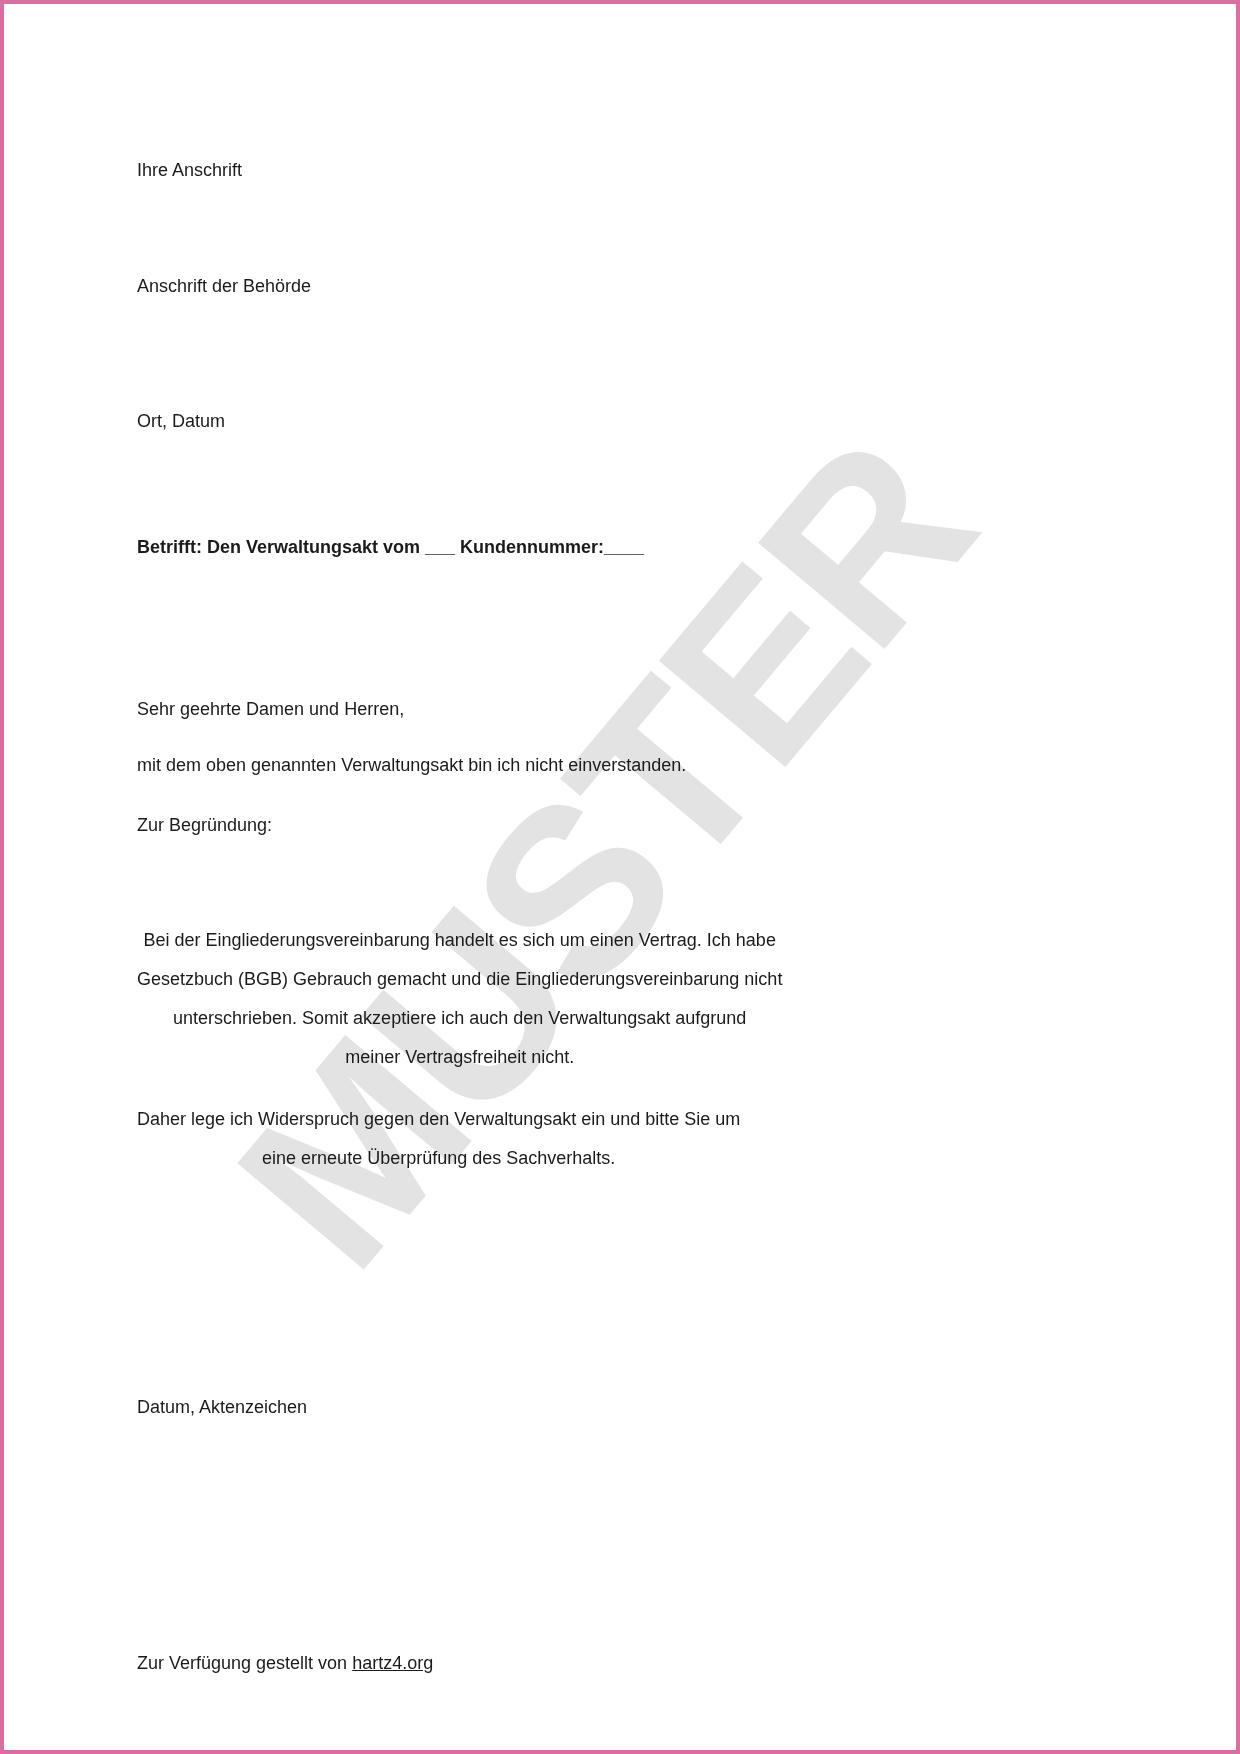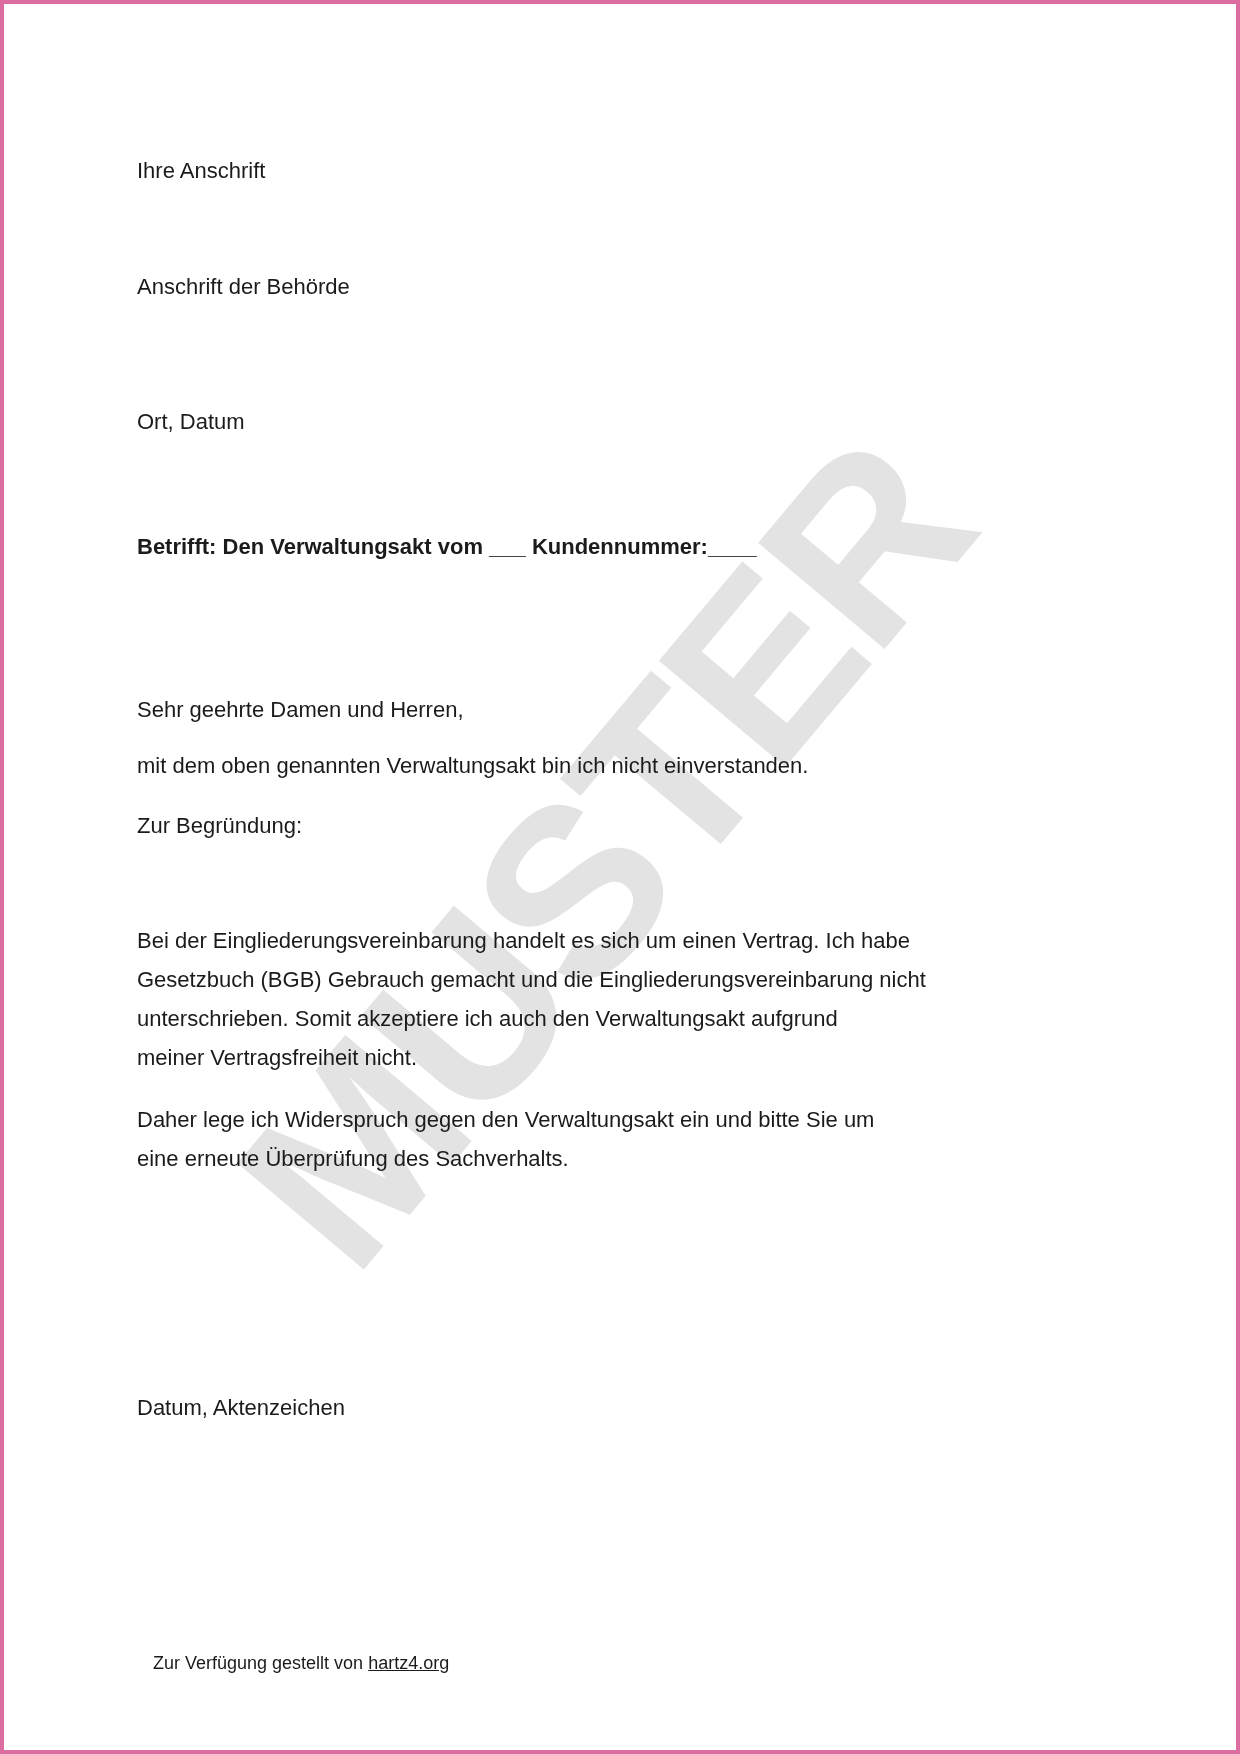--- a/index.html
+++ b/index.html
@@ -28,38 +28,38 @@
     font-weight: bold;
     letter-spacing: -6px;
     color: #e3e3e3;
     white-space: nowrap;
     z-index: 0;
     user-select: none;
   }
   .line {
     position: absolute;
     left: 133px;
-    font-size: 22px;
+    font-size: 18px;
     line-height: 39px;
     white-space: nowrap;
     z-index: 1;
+    text-align: center;
   }
   .subject {
     font-weight: bold;
     line-height: 42px;
   }
   .footer {
     position: absolute;
     left: 133px;
     top: 1646px;
     font-size: 18px;
     line-height: 26px;
     white-space: nowrap;
     z-index: 1;
-    margin-left: 16px;
   }
   .footer a {
     color: #1b1b1b;
     text-decoration: underline;
     cursor: pointer;
   }
 </style>
 </head>
 <body>
 

